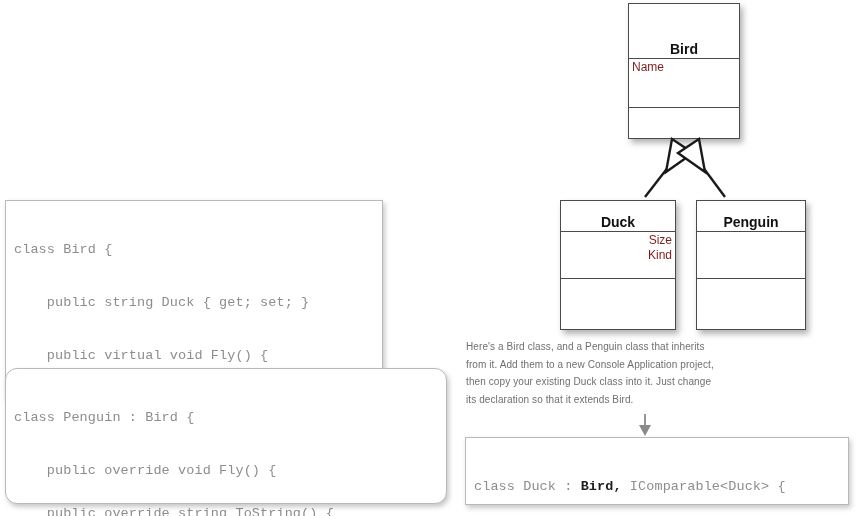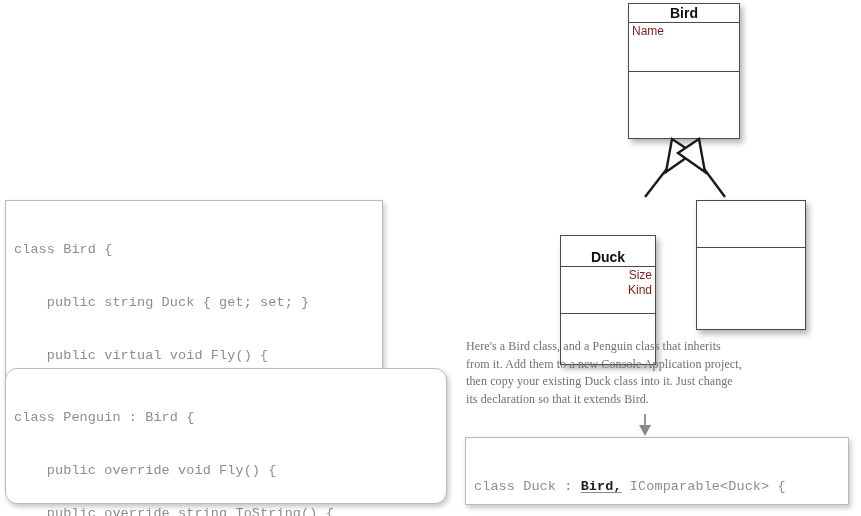--- a/index.html
+++ b/index.html
@@ -31,21 +31,20 @@
     letter-spacing: 0.1px;
   }
   #code-bird   { left: 5px;   top: 200px; width: 378px; height: 198px; }
   #code-penguin{ left: 5px;   top: 368px; width: 442px; height: 136px; border-radius: 12px; }
   #code-duck   { left: 465px; top: 437px; width: 384px; height: 68px; }
 
   .code-line { display: block; min-height: 17.6px; }
   .kw-bold {
     color: #1e1e1e;
     font-weight: bold;
-    text-decoration: underline;
     text-decoration-color: #8d8d8d;
     text-underline-offset: 2px;
   }
 
   
   .uml-box {
     position: absolute;
     background: #ffffff;
     border: 1px solid #4a4a4a;
     box-shadow: 3px 4px 6px rgba(0,0,0,0.30);
@@ -67,25 +66,25 @@
     box-sizing: border-box;
     font-size: 12px;
     color: #7f1d1d;
     padding: 1px 3px 0 3px;
     line-height: 14.5px;
     overflow: hidden;
   }
   .uml-compartment.divided { border-bottom: 1px solid #4a4a4a; }
 
   #uml-bird { left: 628px; top: 3px; width: 112px; height: 136px; }
-  #uml-bird .uml-title { height: 19px; }
+  #uml-bird .uml-title { height: 19px; margin-top: 36px; }
   #uml-bird .c-attrs { height: 49px; }
   #uml-bird .c-ops   { height: 66px; }
 
-  #uml-duck { left: 560px; top: 200px; width: 96px; height: 130px; margin-top: 35px; }
+  #uml-duck { left: 560px; top: 200px; width: 116px; height: 130px; }
   #uml-duck .uml-title { height: 31px; }
   #uml-duck .c-attrs { height: 47px; }
   #uml-duck .c-ops   { height: 50px; }
 
   #uml-penguin { left: 696px; top: 200px; width: 110px; height: 130px; }
   #uml-penguin .uml-title { height: 31px; }
   #uml-penguin .c-attrs { height: 47px; }
   #uml-penguin .c-ops   { height: 50px; }
 
   
@@ -95,22 +94,22 @@
     width: 861px; height: 516px;
     pointer-events: none;
   }
 
   
   #handwritten-note {
     position: absolute;
     left: 466px;
     top: 338px;
     width: 356px;
-    font-family: Liberation Serif, serif;
-    font-size: 12px;
+    font-family: Liberation Sans, sans-serif;
+    font-size: 10px;
     line-height: 17.6px;
     color: #6f6f6f;
     white-space: pre-line;
     letter-spacing: 0.1px;
   }
 </style>
 </head>
 <body>
 
 <div class="uml-box" id="uml-bird">
@@ -119,20 +118,21 @@
 </div>
 
 <div class="uml-box" id="uml-duck">
   <div class="uml-title">Duck</div>
   <div class="uml-compartment c-attrs divided" style="white-space:pre-line;text-align:right;">Size
 Kind</div>
   <div class="uml-compartment c-ops"></div>
 </div>
 
 <div class="uml-box" id="uml-penguin">
+  <div class="uml-title">Penguin</div>
   <div class="uml-compartment c-attrs divided"></div>
   <div class="uml-compartment c-ops"></div>
 </div>
 
 <svg id="arrows-layer" viewBox="0 0 861 516">
 
   <g>
     <line x1="645" y1="197" x2="669" y2="166" stroke="#1a1a1a" stroke-width="2.4"></line>
     <polygon points="666,172 693,153 672,139" fill="#ffffff" stroke="#1a1a1a" stroke-width="2.4" stroke-linejoin="miter"></polygon>
   </g>

